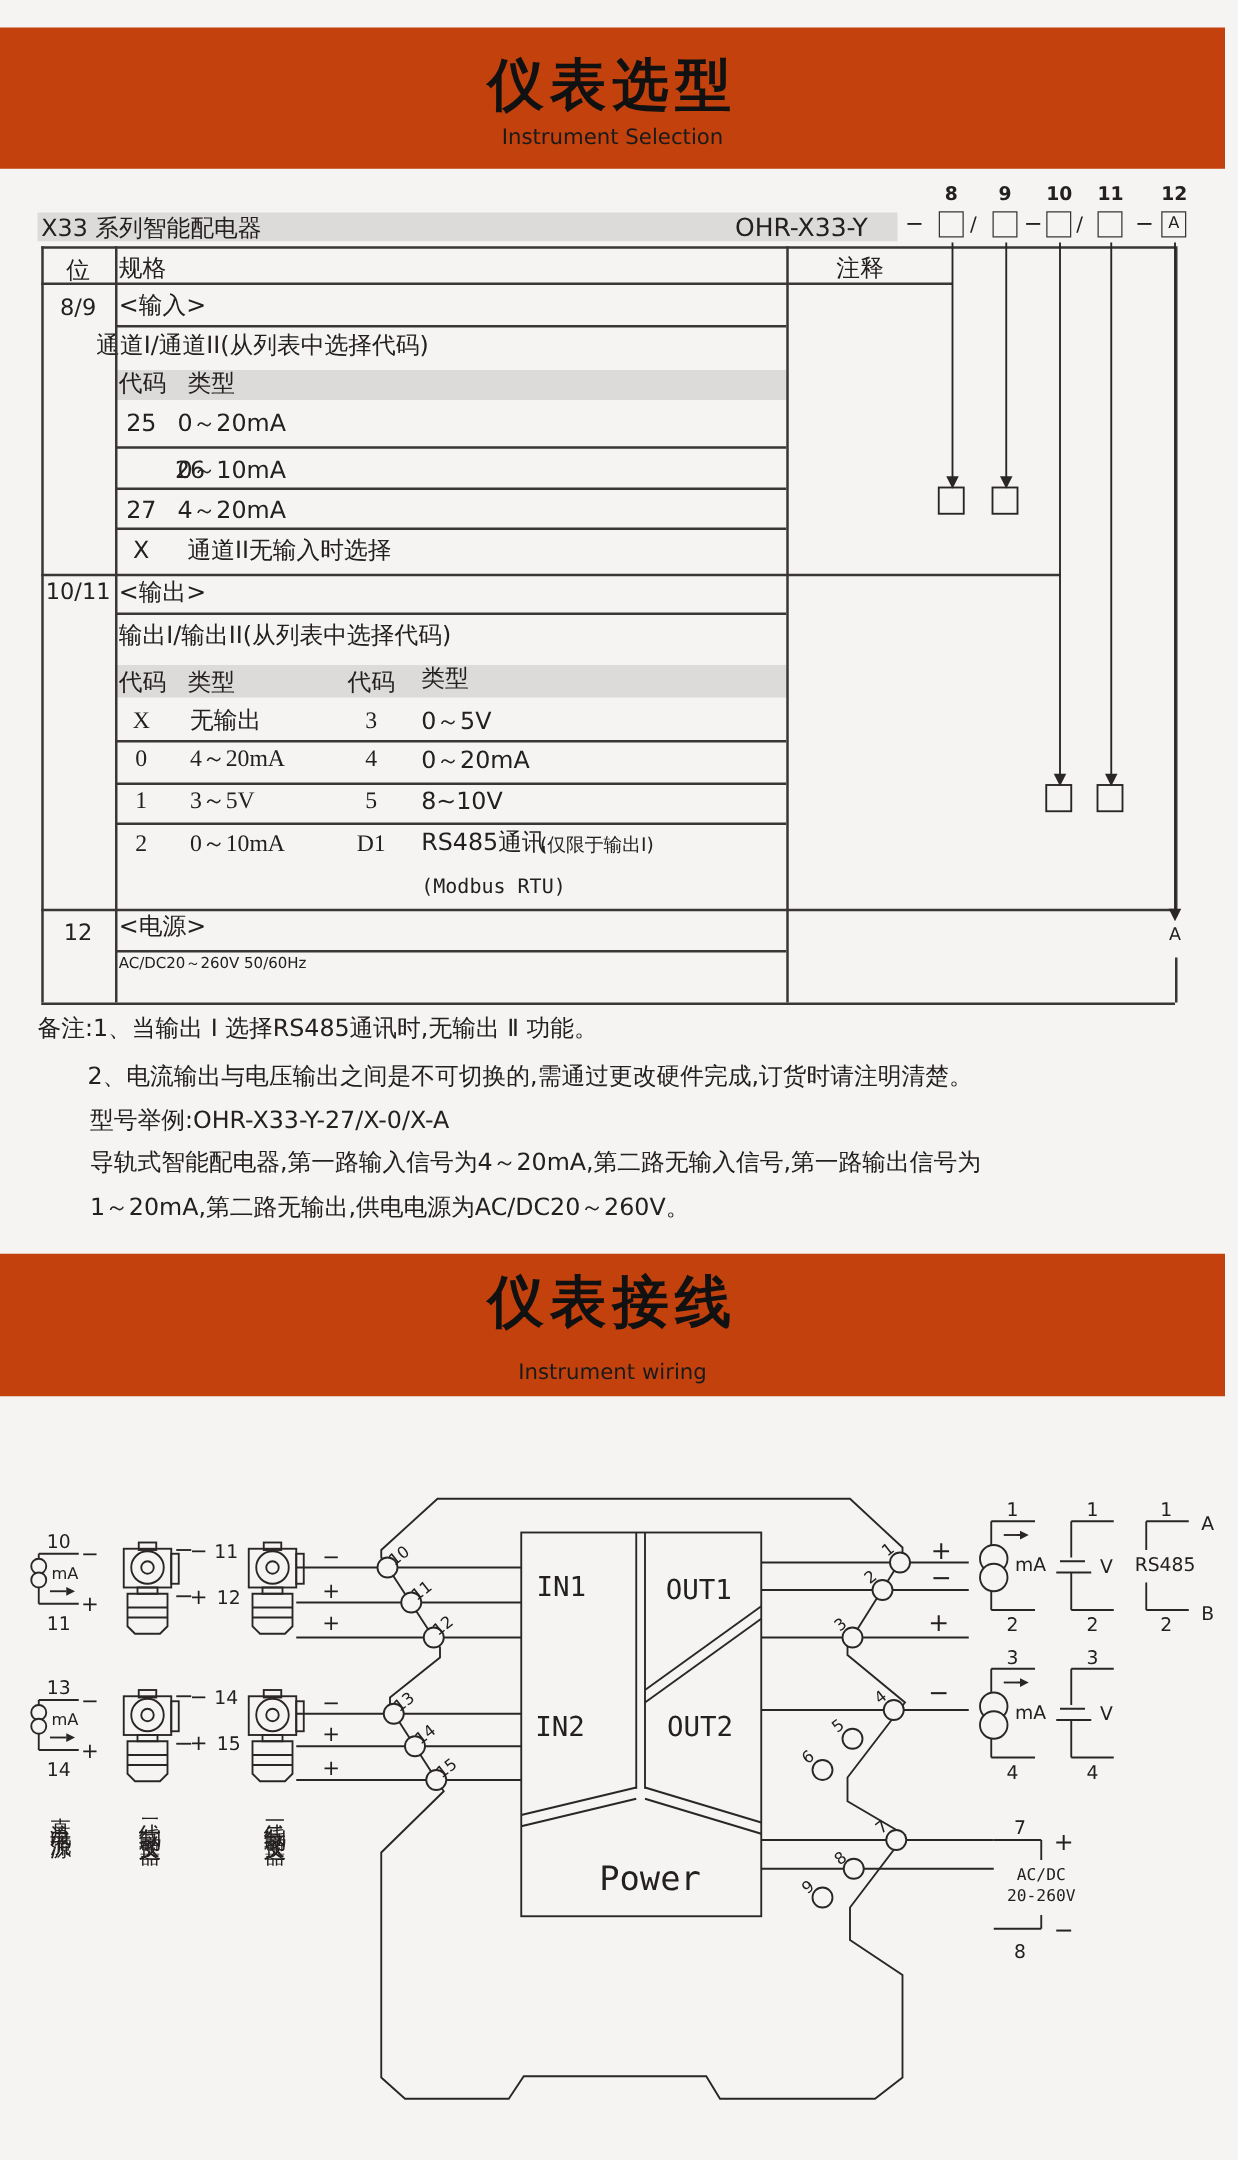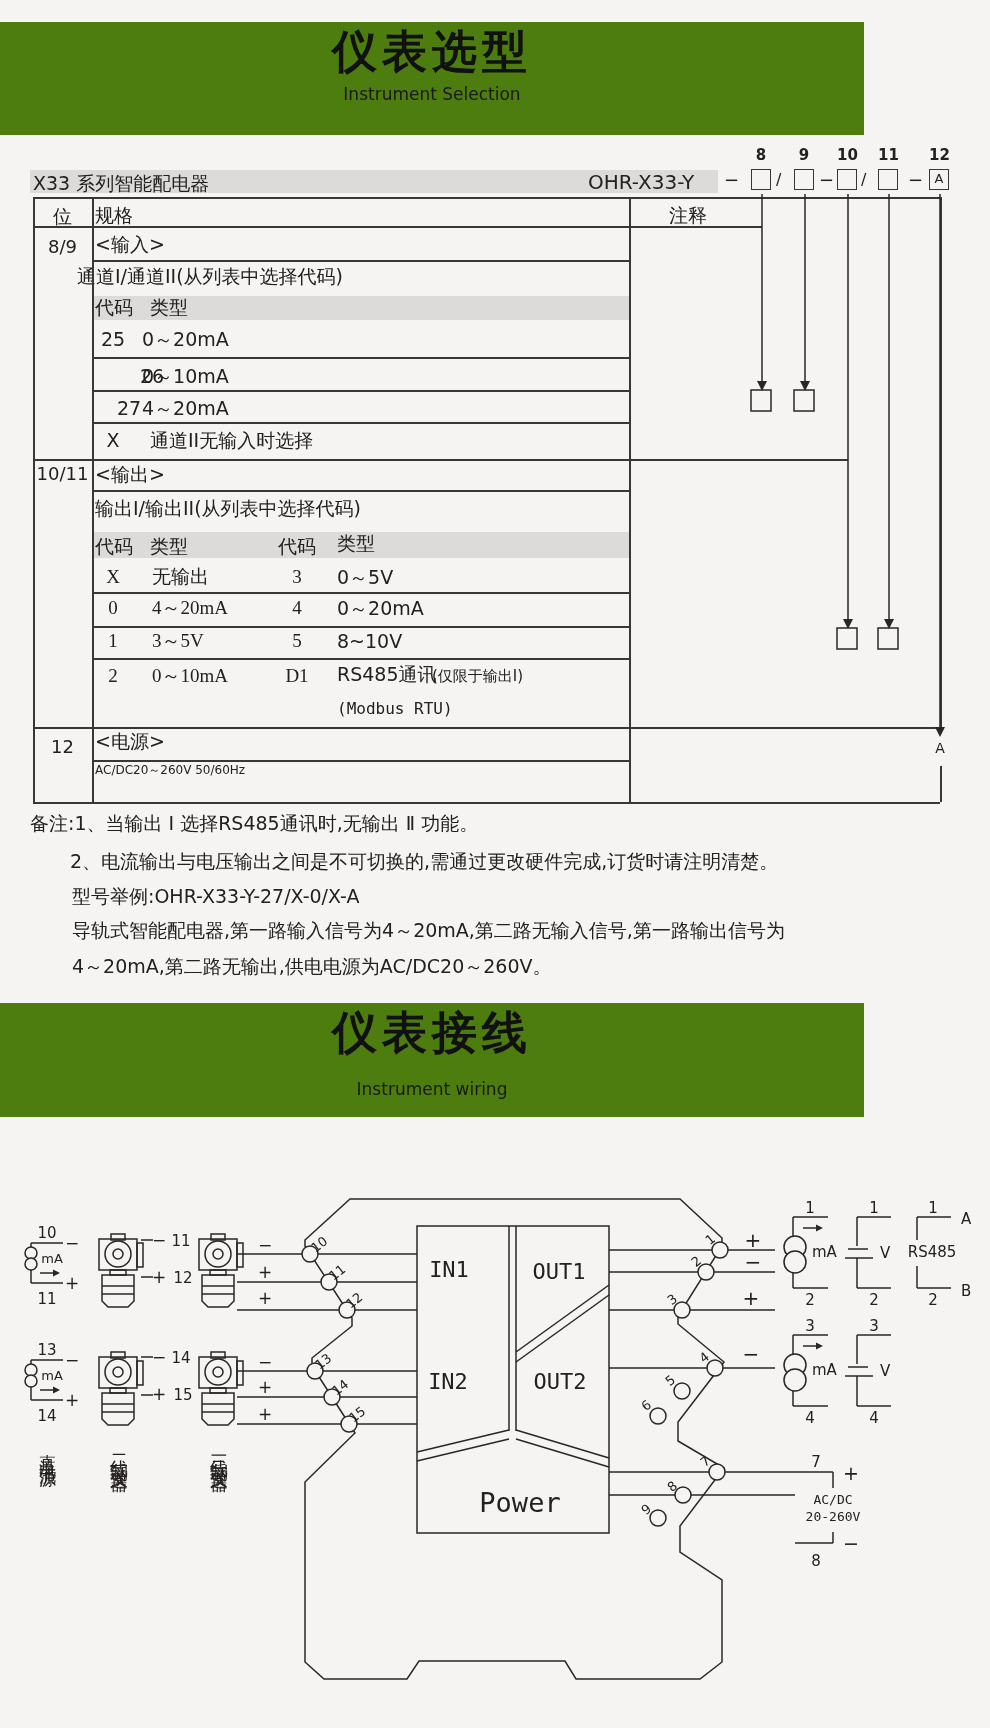--- a/index.html
+++ b/index.html
@@ -1,18 +1,18 @@
 <!DOCTYPE html>
 <html><head>
 <meta charset="utf-8">
 <style>
   html,body{margin:0;padding:0;}
   body{width:990px;height:1728px;background:#f5f4f2;font-family:"DejaVu Sans",sans-serif;}
   #page{position:relative;width:990px;height:1728px;overflow:hidden;background:#f5f4f2;color:#242021;}
-  .banner{position:absolute;left:0;width:864px;background:#4d7c0f;display:flex;flex-direction:column;align-items:center;}
+  .banner{position:absolute;left:0;width:980px;background:#c2410c;display:flex;flex-direction:column;align-items:center;justify-content:center;}
   .banner .zh{font-size:45px;font-weight:bold;letter-spacing:5px;color:#111;}
   .banner .en{font-size:17px;margin-top:2px;color:#1a1a1a;}
   .t{position:absolute;white-space:nowrap;font-size:19px;line-height:1.1;color:#242021;}
   .c{text-align:center;}
   .serif{font-family:"Liberation Serif",serif;}
   .mono{font-family:"DejaVu Sans Mono",monospace;}
   .hl,.vl{position:absolute;background:#3a3536;}
   .hl{height:1.5px;}
   .vl{width:1.5px;}
   .band{position:absolute;background:#dcdbd9;}
@@ -66,21 +66,21 @@
   <span class="t c" style="left:33px;top:237px;width:59px;font-size:18px;">8/9</span>
   <span class="t" style="left:95px;top:234px;">&lt;输入&gt;</span>
   <span class="t" style="left:77px;top:266px;text-align:right;">通道I/通道II(从列表中选择代码)</span>
   <span class="t" style="left:95px;top:297px;">代码</span>
   <span class="t" style="left:150px;top:297px;">类型</span>
 
   <span class="t c" style="left:92px;top:329px;width:42px;">25</span>
   <span class="t" style="left:142px;top:329px;">0～20mA</span>
   <span class="t c" style="left:92px;top:366px;width:42px;margin-left:39px;">26</span>
   <span class="t" style="left:142px;top:366px;">0～10mA</span>
-  <span class="t c" style="left:92px;top:398px;width:42px;margin-left:16px;">27</span>
+  <span class="t c" style="left:92px;top:398px;width:42px;">27</span>
   <span class="t" style="left:142px;top:398px;">4～20mA</span>
   <span class="t c" style="left:92px;top:430px;width:42px;">X</span>
   <span class="t" style="left:150px;top:430px;">通道II无输入时选择</span>
 
   <span class="t c" style="left:33px;top:464px;width:59px;font-size:18px;">10/11</span>
   <span class="t" style="left:95px;top:464px;">&lt;输出&gt;</span>
   <span class="t" style="left:95px;top:498px;">输出I/输出II(从列表中选择代码)</span>
   <span class="t" style="left:95px;top:536px;">代码</span>
   <span class="t" style="left:150px;top:536px;">类型</span>
   <span class="t c" style="left:276px;top:536px;width:42px;">代码</span>
@@ -129,21 +129,21 @@
   <div class="vl" style="left:33px;top:197px;height:605px;"></div>
   <div class="vl" style="left:92px;top:197px;height:605px;"></div>
   <div class="vl" style="left:629px;top:197px;height:605px;"></div>
   <div class="vl" style="left:940px;top:197px;height:536px;"></div>
   <div class="vl" style="left:940px;top:766px;height:36px;"></div>
 
   <span class="t" style="left:30px;top:813px;">备注:1、当输出 Ⅰ 选择RS485通讯时,无输出 Ⅱ 功能。</span>
   <span class="t" style="left:70px;top:851px;">2、电流输出与电压输出之间是不可切换的,需通过更改硬件完成,订货时请注明清楚。</span>
   <span class="t" style="left:72px;top:886px;">型号举例:OHR-X33-Y-27/X-0/X-A</span>
   <span class="t" style="left:72px;top:920px;">导轨式智能配电器,第一路输入信号为4～20mA,第二路无输入信号,第一路输出信号为</span>
-  <span class="t" style="left:72px;top:956px;">4～20mA,第二路无输出,供电电源为AC/DC20～260V。</span>
+  <span class="t" style="left:72px;top:956px;">1～20mA,第二路无输出,供电电源为AC/DC20～260V。</span>
 
   <div class="banner" style="top:1003px;height:114px;gap:14px;">
     <div class="zh">仪表接线</div>
     <div class="en">Instrument wiring</div>
   </div>
 
   <div class="vtext" style="left:37px;top:1441px;font-size:17px;">直流电流源</div>
   <div class="vtext" style="left:107px;top:1441px;">二线制变送器</div>
   <div class="vtext" style="left:207px;top:1441px;">三线制变送器</div>
 

